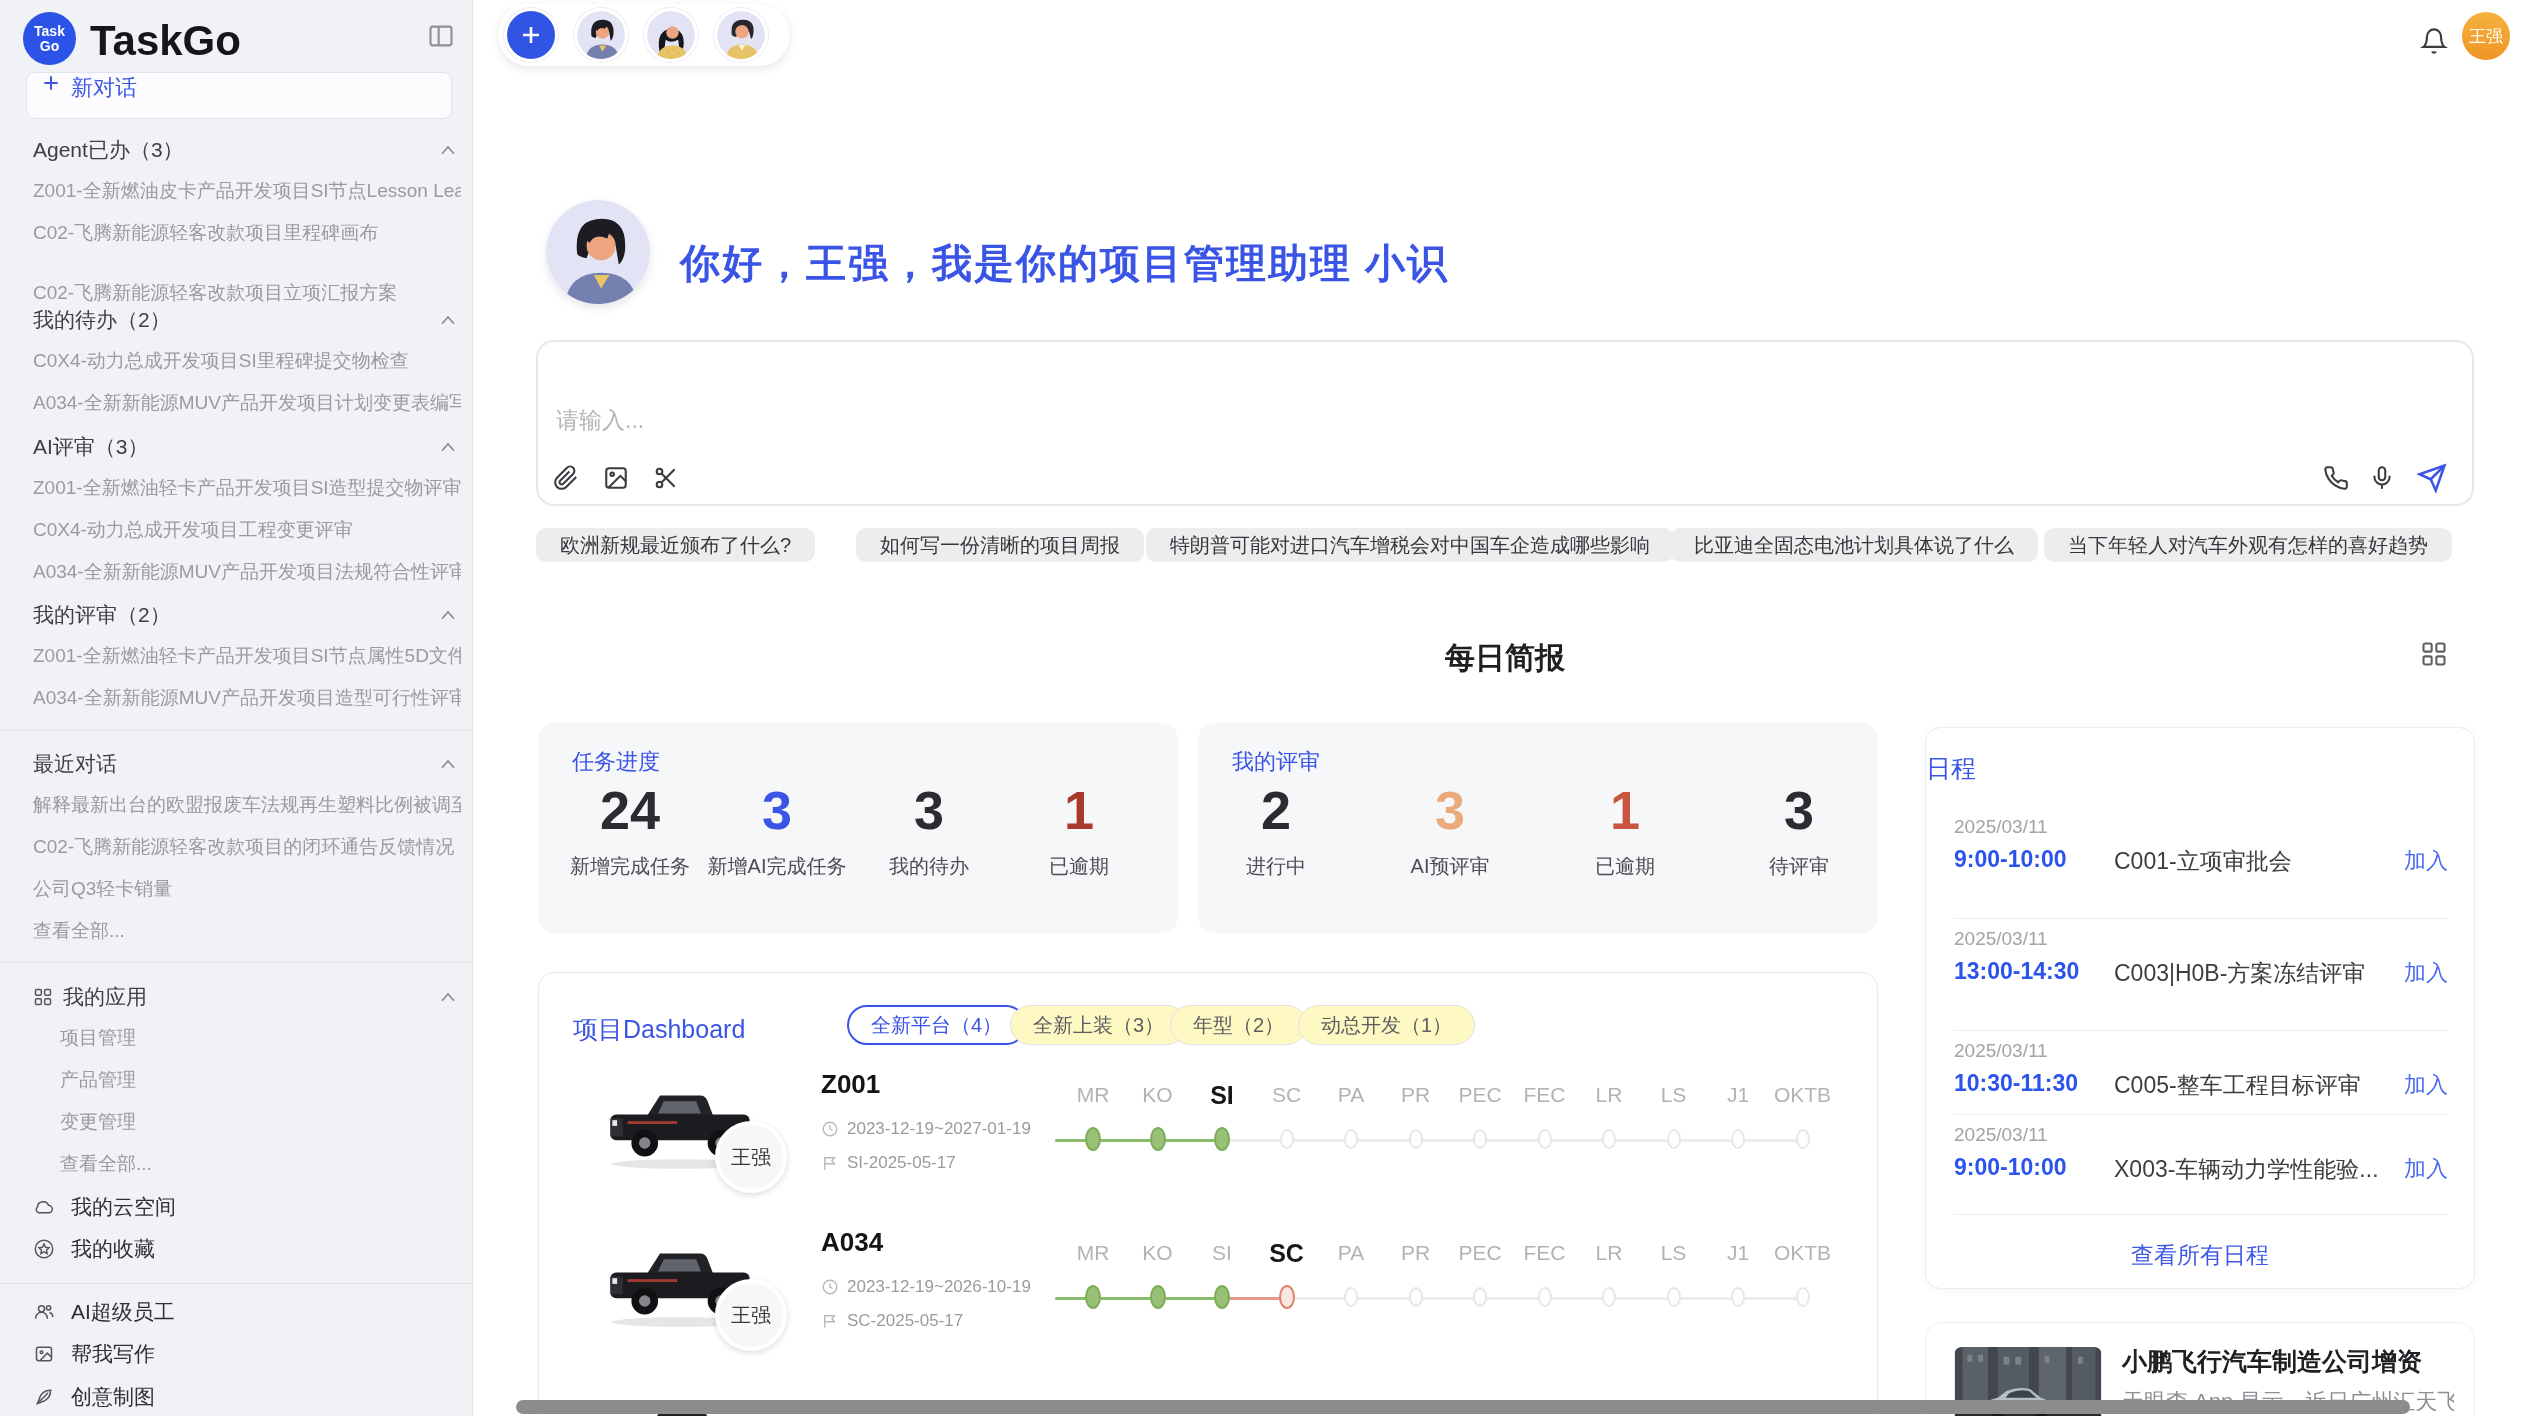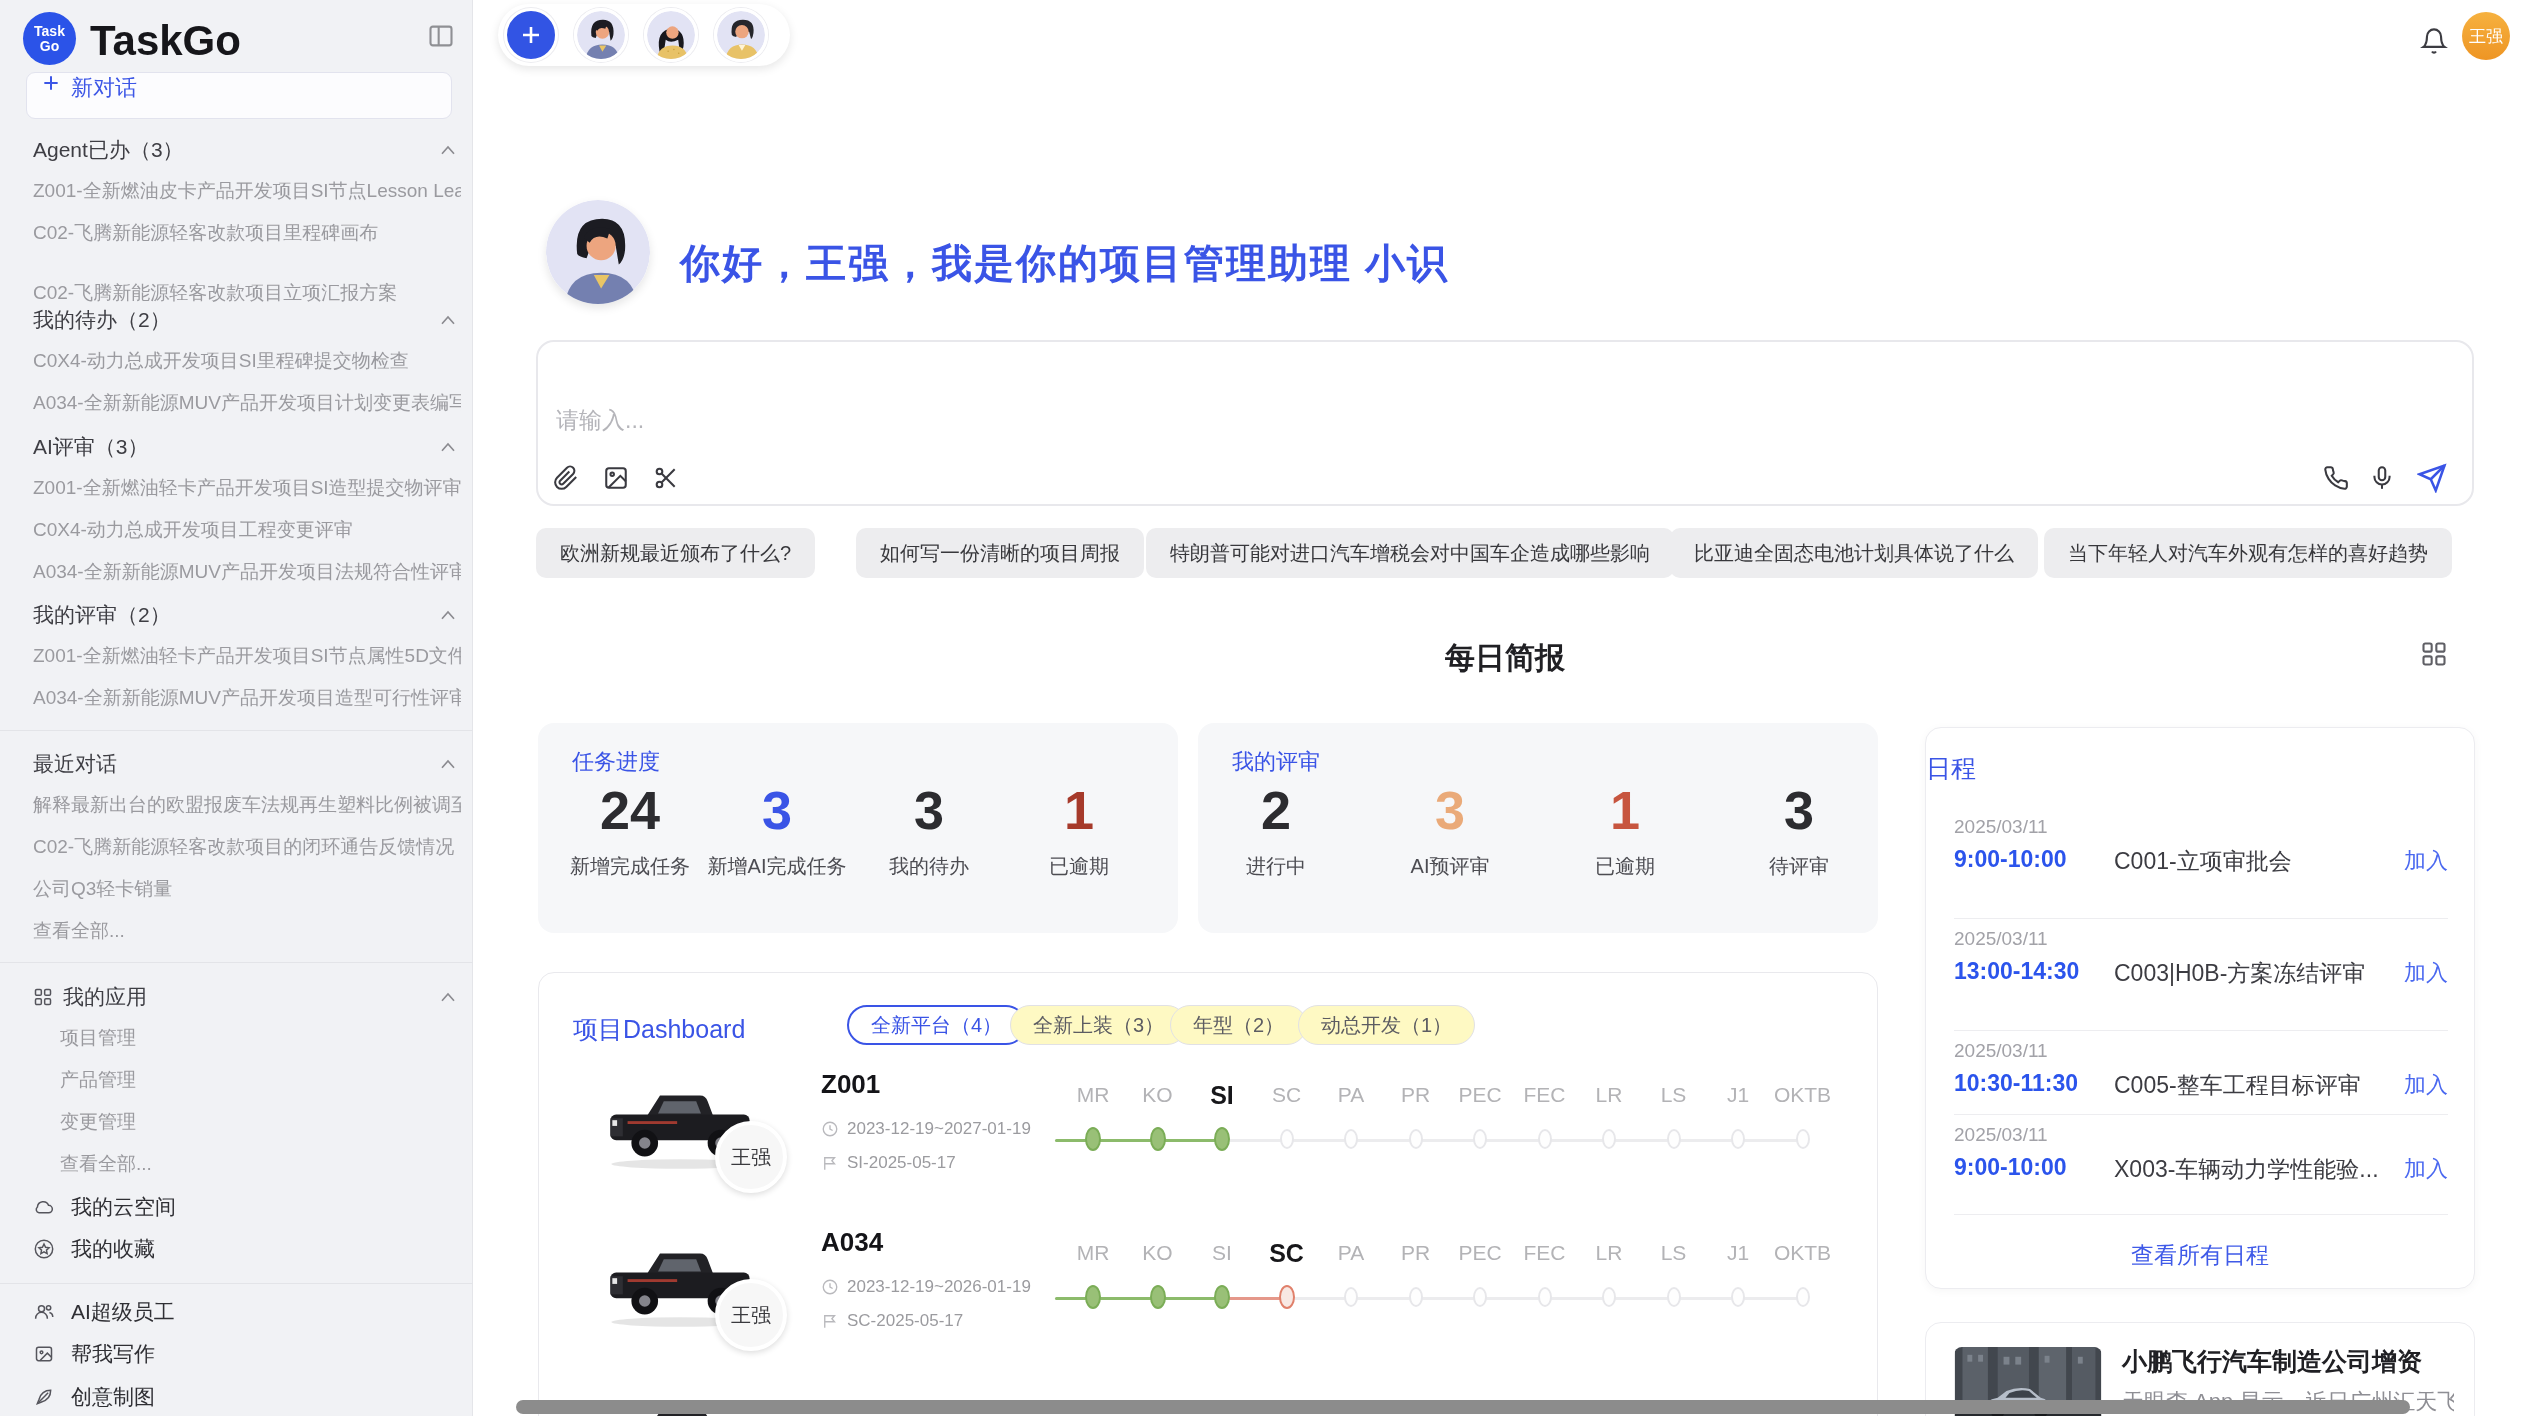--- a/index.html
+++ b/index.html
@@ -27,21 +27,21 @@
 .user-badge{position:absolute;left:2462px;top:12px;width:48px;height:48px;border-radius:50%;background:linear-gradient(180deg,#f6b13f,#ee9524);color:#fff;font-size:17px;display:flex;align-items:center;justify-content:center;cursor:pointer}
 
 .greet-avatar{position:absolute;left:546px;top:200px;width:104px;height:104px;border-radius:50%;box-shadow:0 4px 10px rgba(0,0,0,.10);overflow:hidden}
 .greet-text{position:absolute;left:680px;top:236px;font-size:40px;font-weight:700;color:#3a54e6;letter-spacing:2px}
 
 .composer{position:absolute;left:536px;top:340px;width:1938px;height:166px;border:2px solid #e8e8ec;border-radius:18px;background:#fff}
 .composer-input{position:absolute;left:18px;top:56px;width:1500px;height:44px;border:none;outline:none;font-size:23px;color:#333;background:transparent}
 .composer-input::placeholder{color:#b5b5ba}
 .cbtn{position:absolute;top:116px;width:40px;height:40px;display:flex;align-items:center;justify-content:center;color:#3a3a40;cursor:pointer}
 
-.chip{position:absolute;top:528px;height:50px;background:#ededef;border-radius:10px;display:inline-flex;align-items:center;padding:4px 24px;font-size:20px;color:#38383c;cursor:pointer;white-space:nowrap}
+.chip{position:absolute;top:528px;height:34px;background:#ededef;border-radius:10px;display:inline-flex;align-items:center;padding:4px 24px;font-size:20px;color:#38383c;cursor:pointer;white-space:nowrap}
 
 .daily-title{position:absolute;left:536px;top:638px;width:1938px;text-align:center;font-size:30px;font-weight:700;color:#202024}
 .daily-grid{position:absolute;left:2420px;top:640px;color:#5f5f65;cursor:pointer}
 .stat-card{position:absolute;top:723px;height:210px;background:#f6f7f9;border-radius:16px}
 .stat-title{position:absolute;left:34px;top:24px;font-size:22px;color:#3a54e6}
 .stat{position:absolute;top:60px;width:150px;text-align:center}
 .stat-val{font-size:54px;font-weight:600;line-height:1}
 .stat-lab{margin-top:16px;font-size:20px;color:#4c4c52}
 .v-dark{color:#2c2c30}.v-blue{color:#3a54e6}.v-red{color:#a63a2b}.v-orange{color:#eaaa79}.v-red2{color:#c7553f}
 
@@ -489,21 +489,21 @@
       </svg>
     <div class="owner-badge" style="top:306px">王强</div>
     <div class="proj-code" style="top:254px">A034</div>
     <div class="proj-meta" style="top:304px">
       <span class="micon">
           <svg width="18" height="18" viewBox="0 0 24 24" fill="none" stroke="currentColor" stroke-width="1.8">
             <circle cx="12" cy="12" r="9"></circle>
             <path d="M12 7v5l3.5 2"></path>
           </svg>
         </span>
-      <span>2023-12-19~2026-01-19</span>
+      <span>2023-12-19~2026-10-19</span>
     </div>
     <div class="proj-meta" style="top:338px">
       <span class="micon">
           <svg width="18" height="18" viewBox="0 0 24 24" fill="none" stroke="currentColor" stroke-width="1.8">
             <path d="M5 21V4"></path>
             <path d="M5 5h13l-3.5 4L18 13H5"></path>
           </svg>
         </span>
       <span>SC-2025-05-17</span>
     </div>

